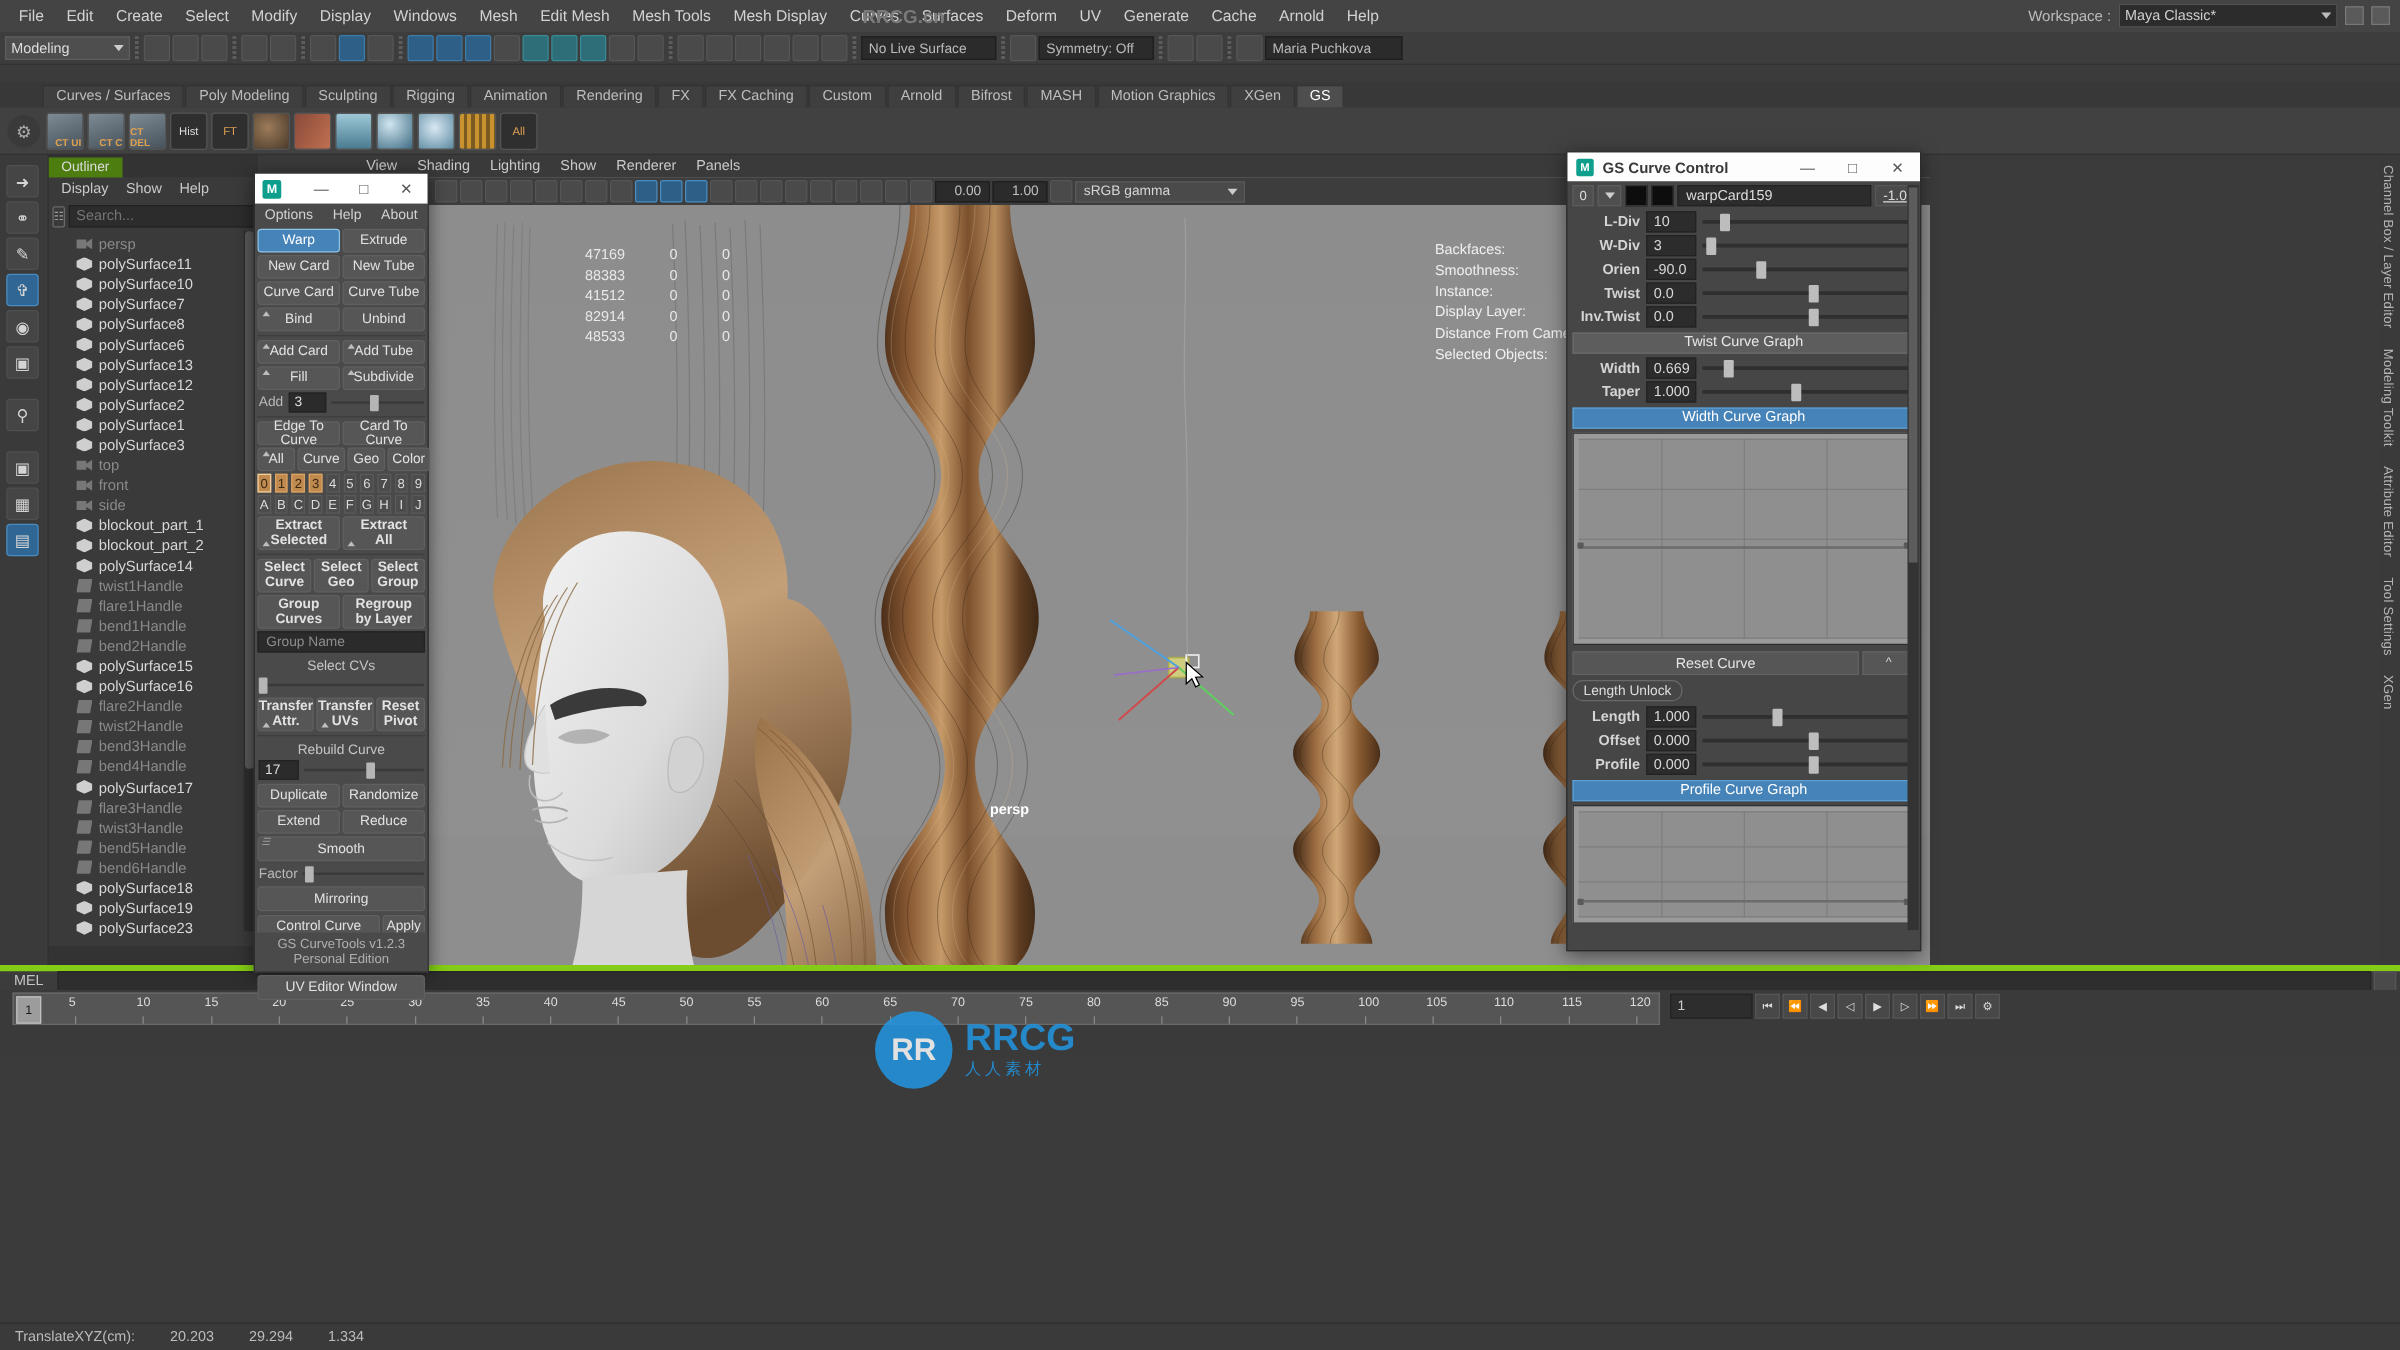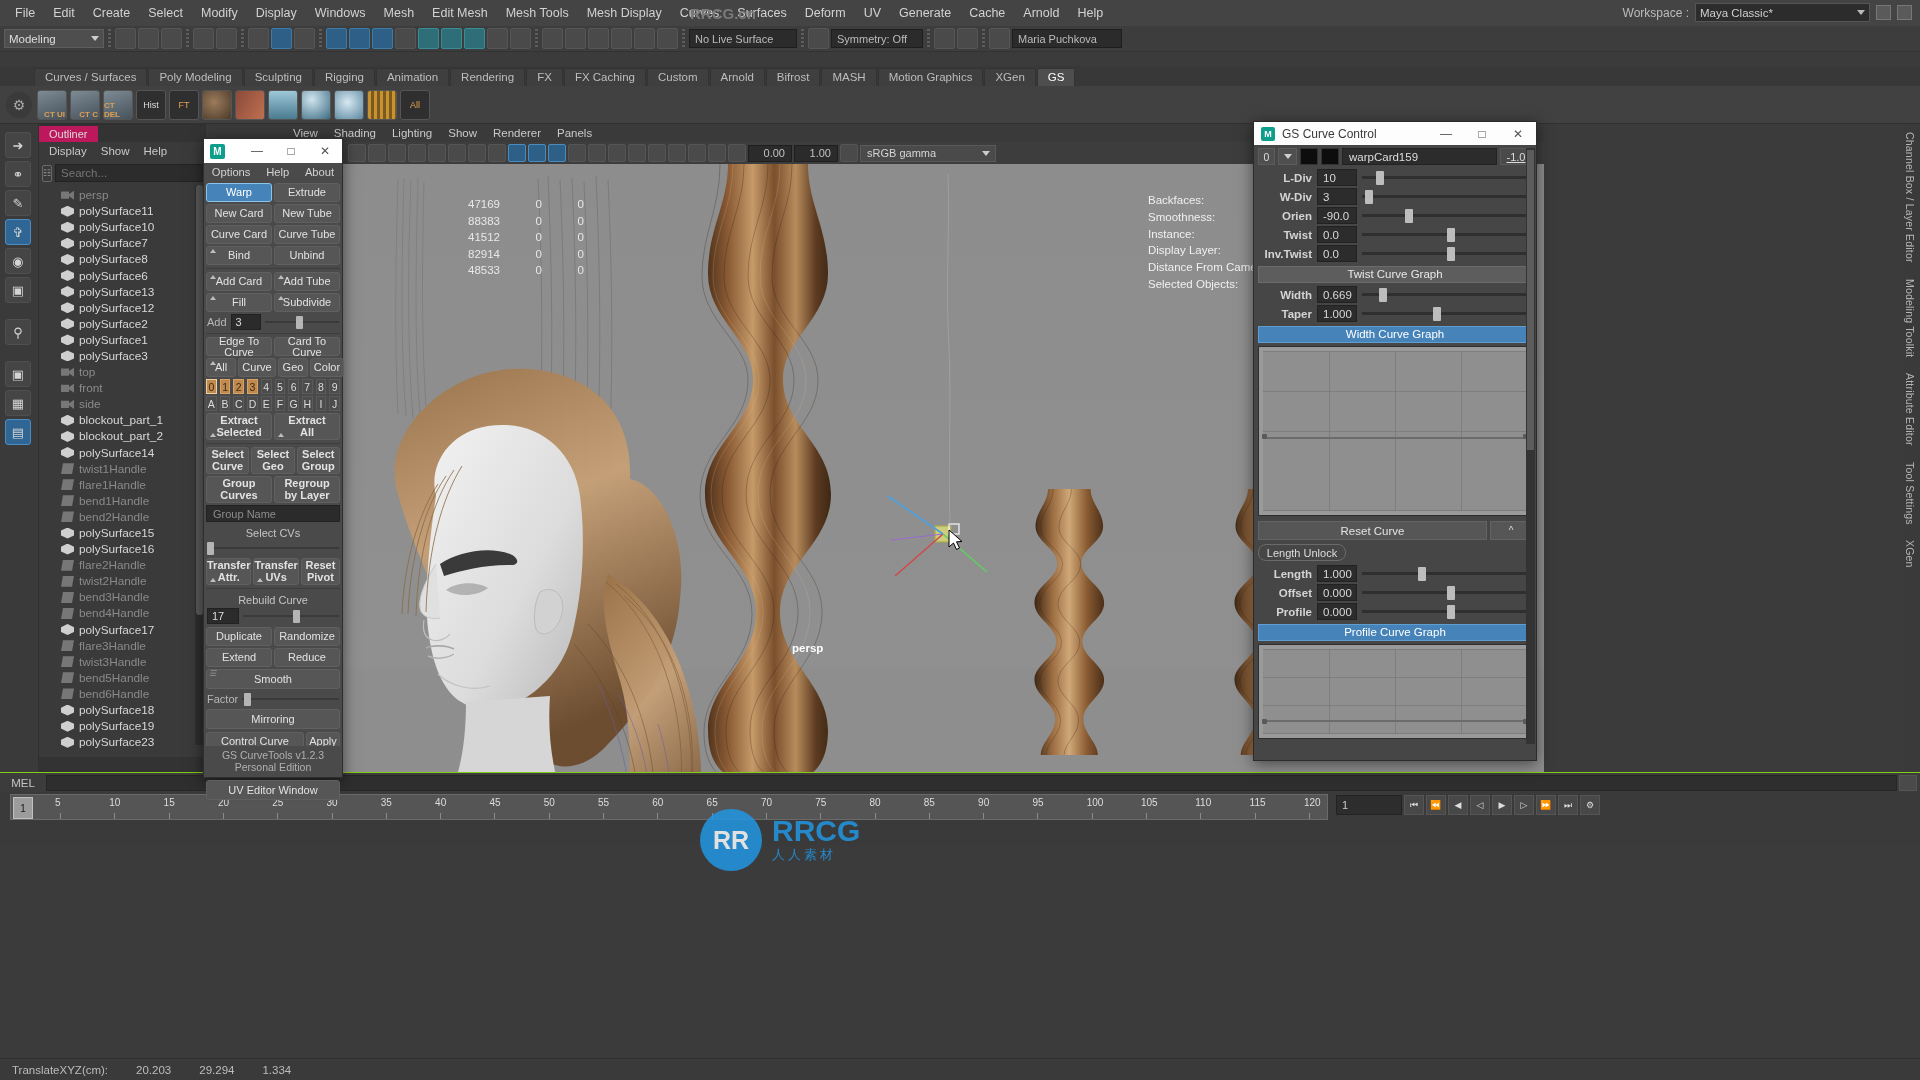--- a/index.html
+++ b/index.html
@@ -65,21 +65,21 @@
      gap:3px; padding-top:8px; }
   .tbtn { width:26px;height:26px;background:#454545;border:1px solid #4f4f4f;border-radius:3px;
      display:flex;align-items:center;justify-content:center;color:#d4d4d4;font-size:13px; }
   .tbtn.active { background:#2f6694; border-color:#4a8cc0; }
   .tbgap { height:10px; }
 
   
   .outliner { position:absolute; left:38px; top:124px; width:168px; height:648px;
      background:#3a3a3a; border:1px solid #303030; }
   .ol-tabrow { height:17px; background:#333; display:flex; align-items:flex-end; }
-  .ol-tab { background:#be185d; color:#dcdcdc; font-size:11px; padding:2px 10px 2px; }
+  .ol-tab { background:#4d7c0f; color:#dcdcdc; font-size:11px; padding:2px 10px 2px; }
   .ol-menu { height:18px; display:flex; align-items:center; gap:2px; padding-left:4px;
      background:#3a3a3a; }
   .ol-menu span { font-size:11.5px; color:#c9c9c9; padding:1px 6px; }
   .ol-search { height:20px; margin:3px 3px 2px; display:flex; align-items:center; gap:3px; }
   .ol-search .sico{width:17px;height:17px;border:1px solid #6a6a6a;border-radius:2px;
      display:flex;align-items:center;justify-content:center;font-size:9px;color:#9a9a9a;}
   .ol-search input{flex:1;height:18px;background:#2c2c2c;border:1px solid #222;
      color:#8c8c8c;font-size:11.5px;padding:0 5px;font-family:inherit;outline:none;}
   .ol-list { height:585px; overflow:hidden; padding-top:2px; }
   .ol-row { height:16.1px; display:flex; align-items:center; padding-left:22px; gap:5px; }
@@ -171,21 +171,21 @@
      margin-bottom:3px; }
   .smalltick{position:absolute;left:2px;top:2px;font-size:8px;color:#999;line-height:3px;}
 
   
   .gscc { position:absolute; left:1253px; top:121px; width:284px; height:640px;
      background:#464646; border:1px solid #2b2b2b; z-index:45;
      box-shadow:0 3px 14px rgba(0,0,0,.5); }
   .gscc-title { height:23px; background:#fdfdfd; display:flex; align-items:center; padding-left:7px; }
   .gscc-title .mlogo { width:14px;height:14px;background:#0e9f8c;color:#fff;font-weight:bold;
      font-size:9px;display:flex;align-items:center;justify-content:center;border-radius:2px;margin-right:7px;}
-  .gscc-title .t { font-size:12px; color:#3a3a3a; }
+  .gscc-title .t { font-size:12px; color:#3a3a3a;font-weight:bold; }
   .gscc-title .wbtns { margin-left:auto; display:flex; }
   .gscc-title .wb { width:36px;height:23px;display:flex;align-items:center;justify-content:center;
      color:#555; font-size:12px; }
   .gscc-body { padding:3px 4px; }
   .ccrow1 { display:flex; align-items:center; gap:3px; margin-bottom:4px; }
   .ccrow1 .zero{width:17px;height:17px;background:#4f4f4f;border:1px solid #5c5c5c;
      font-size:10.5px;color:#ddd;display:flex;align-items:center;justify-content:center;}
   .ccrow1 .dd{width:19px;height:17px;background:#4f4f4f;border:1px solid #5c5c5c;
      display:flex;align-items:center;justify-content:center;}
   .ccrow1 .dd i{border-left:4px solid transparent;border-right:4px solid transparent;
@@ -223,21 +223,21 @@
   .cc-scroll { position:absolute; right:1px; top:26px; width:9px; bottom:16px; background:#333; }
   .cc-thumb { position:absolute; left:1px; top:2px; width:7px; height:300px; background:#5c5c5c; }
 
   
   .rdock { position:absolute; right:0; top:124px; width:16px; height:648px; background:#3a3a3a; }
   .rdock .vt { writing-mode:vertical-rl; font-size:10.5px; color:#b5b5b5;
      padding:8px 0; letter-spacing:.2px; }
 
   
   .melbar { position:absolute; left:0; top:772px; width:1920px; height:20px;
-     background:#3c3c3c; display:flex; align-items:center; border-top:1px solid #84cc16; }
+     background:#3c3c3c; display:flex; align-items:center; border-top:5px solid #84cc16; }
   .melbar .lb { width:46px; text-align:center; font-size:11.5px; color:#c5c5c5; }
   .melbar .inp { flex:1; height:16px; background:#2e2e2e; border:1px solid #262626; margin-right:2px;}
   .melbar .ico { width:18px;height:16px;background:#4a4a4a;border:1px solid #555;margin-right:3px; }
 
   .timeslider { position:absolute; left:0; top:792px; width:1920px; height:30px;
      background:#3a3a3a; }
   .ts-track { position:absolute; left:10px; top:2px; width:1318px; height:26px;
      background:#555; border:1px solid #6a6a6a; }
   .ts-tick { position:absolute; top:2px; font-size:10px; color:#ddd; }
   .ts-tickline { position:absolute; bottom:0; width:1px; height:6px; background:#8a8a8a; }

